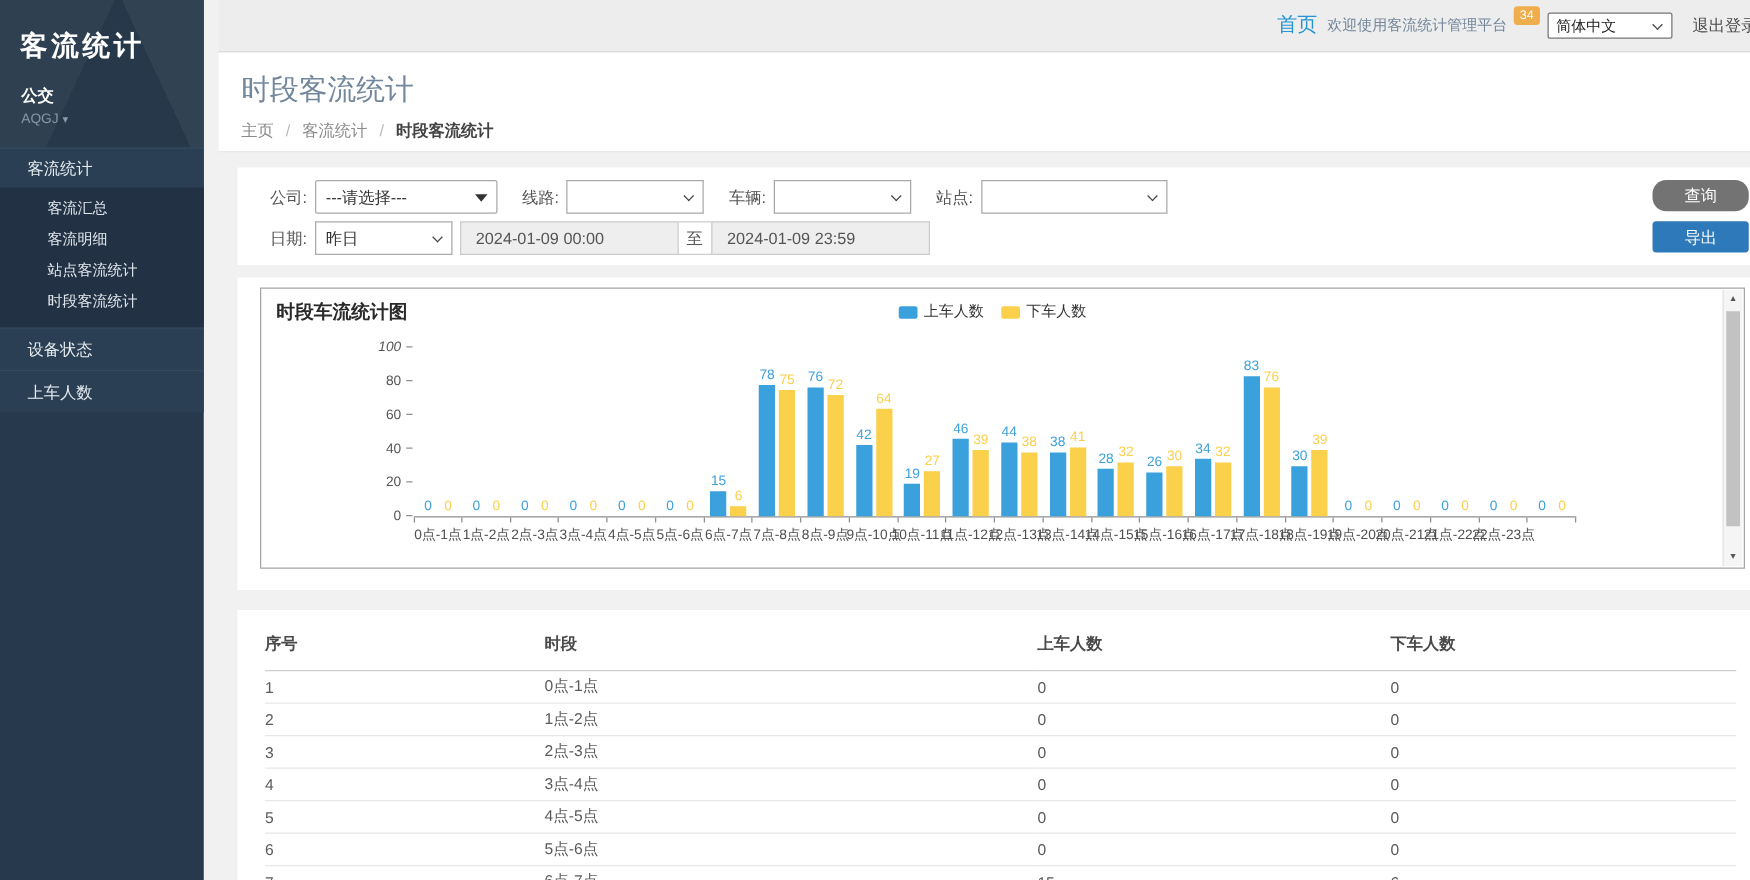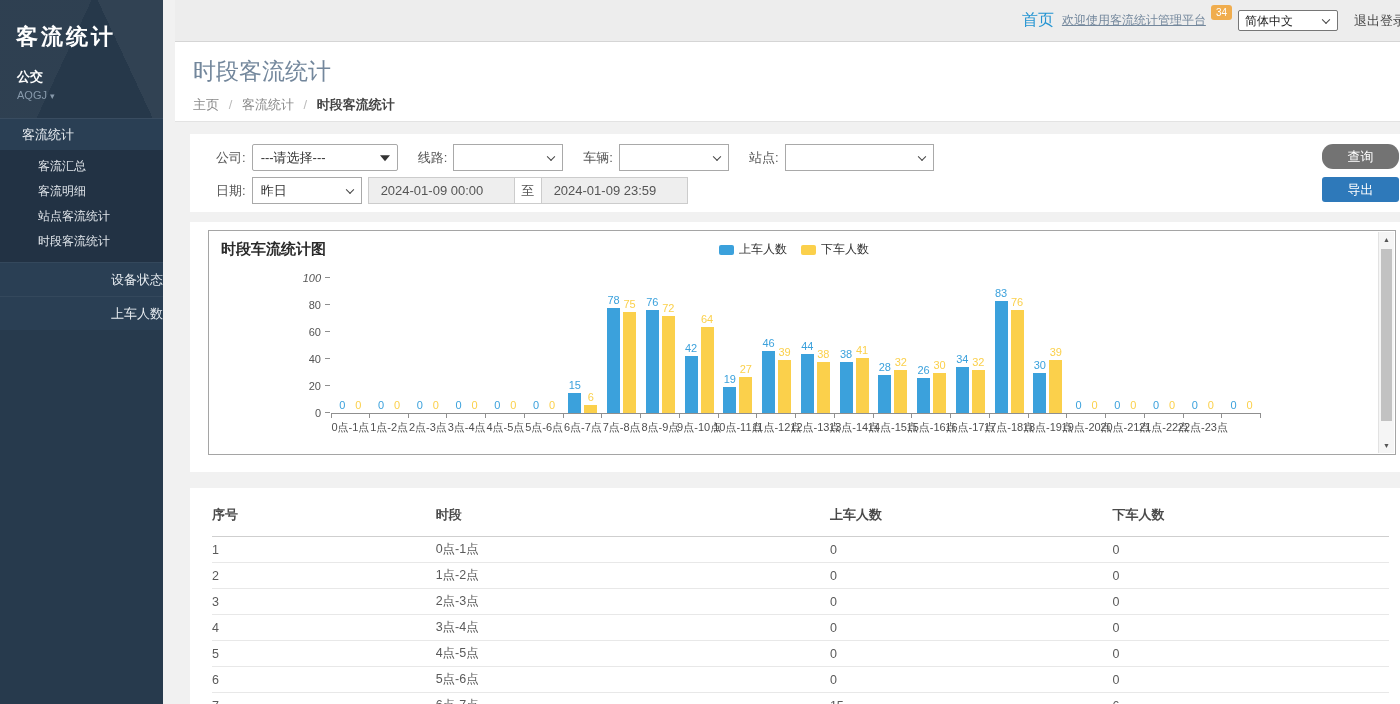--- a/index.html
+++ b/index.html
@@ -14,28 +14,28 @@
   }
   .logo-title { padding:22px 0 0 16px; color:#FFFFFF; font-size:22px; font-weight:bold; letter-spacing:3px; }
   .org-name { padding:16px 0 0 17px; color:#FFFFFF; font-size:13px; font-weight:bold; }
   .org-code { padding:3px 0 0 17px; color:#8799AB; font-size:11px; cursor:pointer; }
   .org-code .caret { font-size:9px; color:#8799AB; }
   .menu { }
   .menu-section { border-top:1px solid rgba(255,255,255,0.07); background:#2A3F54; }
   .menu-parent { height:31px; line-height:31px; padding-left:22px; color:#E7ECF0; font-size:13px; cursor:pointer; }
   .menu-children { background:#223244; padding:4px 0 8px; }
   .menu-child { height:25px; line-height:25px; padding-left:38px; color:#E1E6EB; font-size:12px; cursor:pointer; }
-  .menu-plain { height:34px; line-height:34px; padding-left:22px; color:#E7ECF0; font-size:13px; cursor:pointer; background:#2A3F54; border-top:1px solid rgba(255,255,255,0.05);text-align:right; }
+  .menu-plain { height:34px; line-height:34px; padding-left:22px; color:#E7ECF0; font-size:13px; cursor:pointer; background:#2A3F54; border-top:1px solid rgba(255,255,255,0.05); }
 
   
   .main { position:absolute; left:175px; top:0; width:1237px; height:704px; }
   .topbar { height:42px; background:#EDEDED; border-bottom:1px solid #D5D5D5;
     display:flex; align-items:center; justify-content:flex-end; padding-right:4px; }
   .home-link { color:#2494D2; font-size:16px; margin-right:8px; cursor:pointer; }
-  .welcome { color:#73879C; font-size:12px;text-decoration:underline; }
+  .welcome { color:#73879C; font-size:12px; }
   .badge { background:#F0AD4E; color:#fff; font-size:10px; border-radius:3px; padding:2px 5px;
     margin:0 6px 0 5px; transform:translateY(-8px); display:inline-block; }
   .lang-wrap { position:relative; display:inline-block; margin-right:16px; }
   .lang-select { width:100px; height:21px; font-size:12px; color:#222; background:#fff;
     border:1px solid #767676; border-radius:2px; appearance:none; -webkit-appearance:none; padding:0 18px 0 6px; }
   .logout { color:#484848; font-size:13px; margin-right:2px; cursor:pointer; }
 
   .title-band { background:#fff; height:80px; padding:14px 0 0 18px; border-bottom:1px solid #E3E3E3; }
   .page-title { color:#73879C; font-size:23px; font-weight:normal; }
   .breadcrumb { margin-top:9px; font-size:13px; color:#8A8A8A; }
@@ -54,21 +54,21 @@
     height:27px; font-size:13px; color:#333; padding:0 20px 0 8px; border-radius:0; width:110px; }
   select.fsel.w-company { width:146px; border-radius:2px; }
   select.fsel.w-station { width:149px; }
   select.fsel.w-date { width:110px; }
   .tri-icon { position:absolute; right:8px; top:50%; transform:translateY(-45%); width:0; height:0;
     border-left:5px solid transparent; border-right:5px solid transparent; border-top:6px solid #333; pointer-events:none; }
   .chev-icon { position:absolute; right:9px; top:50%; width:6px; height:6px;
     border-right:1.5px solid #444; border-bottom:1.5px solid #444;
     transform:translateY(-70%) rotate(45deg); pointer-events:none; }
   .date-group { display:inline-flex; margin-left:6px; }
-  .date-input { background:#EEEEEE; border:1px solid #CCCCCC; width:147px; height:27px;
+  .date-input { background:#EEEEEE; border:1px solid #CCCCCC; width:175px; height:27px;
     font-size:13px; color:#555; padding:0 12px; font-family:inherit; }
   .to-cell { width:28px; height:27px; line-height:25px; text-align:center; background:#fff;
     border:1px solid #CCCCCC; margin:0 -1px; font-size:13px; color:#555; }
   .btn { position:absolute; right:10px; width:77px; height:25px; border:none; border-radius:3px;
     color:#fff; font-size:13px; cursor:pointer; font-family:inherit; }
   .btn-query { top:10px; background:#737373;border-radius:11px; }
   .btn-export { top:43px; background:#2E79BA; }
 
   
   .chart-wrapper { margin-top:10px; height:250px; padding:8px 13px 14px 18px; }

